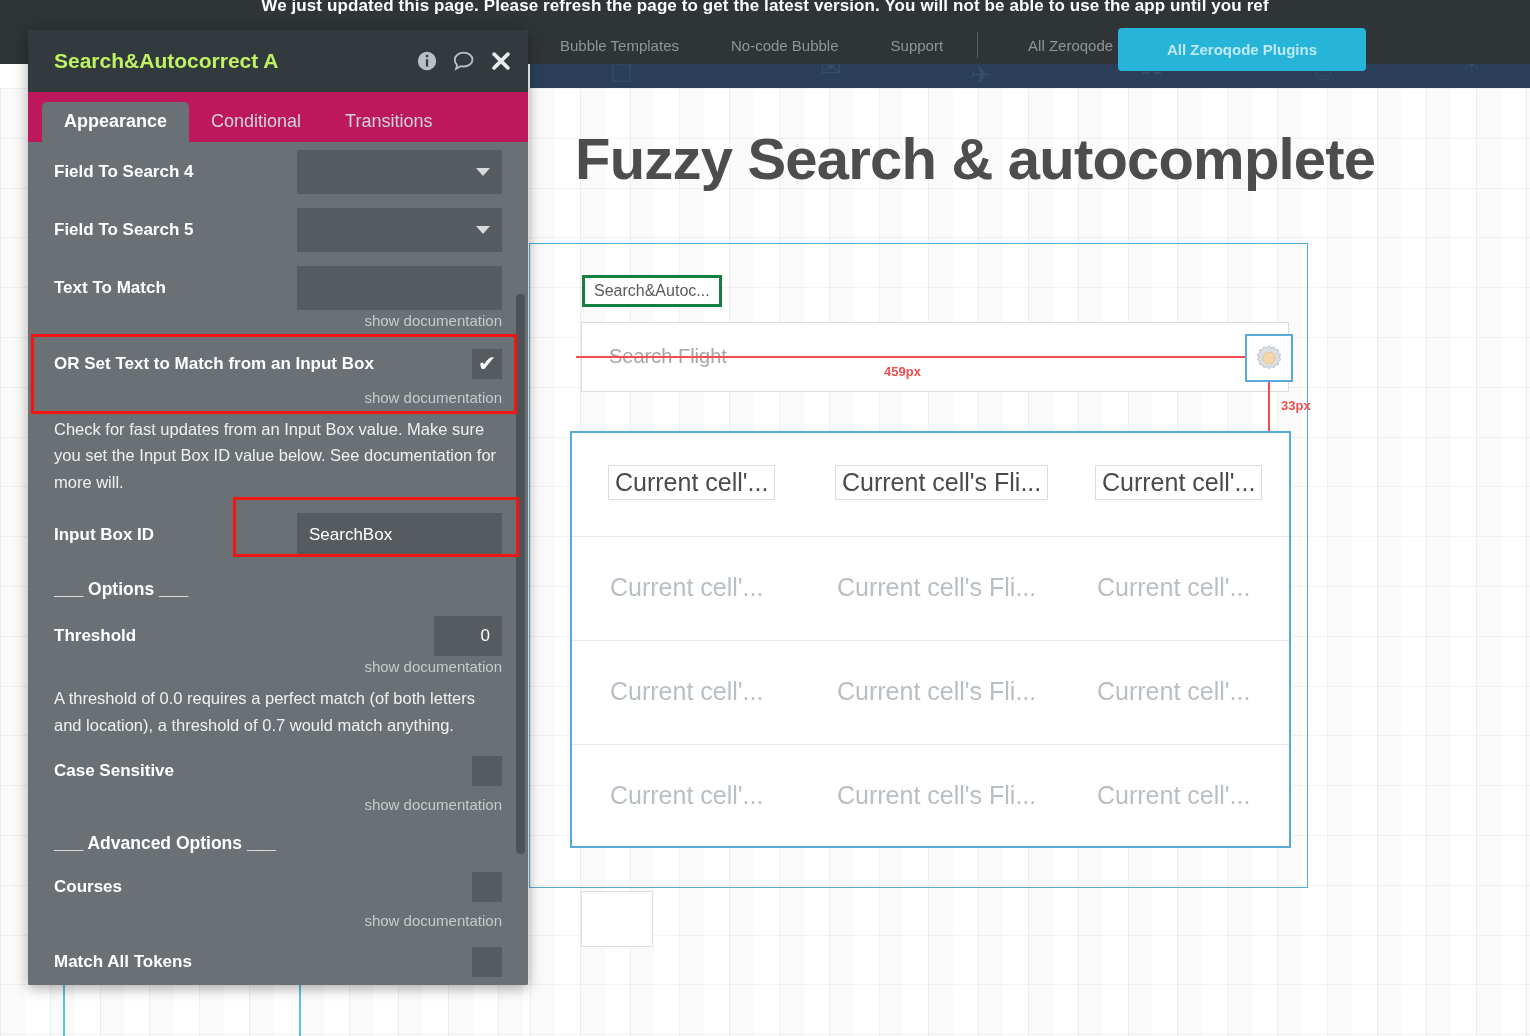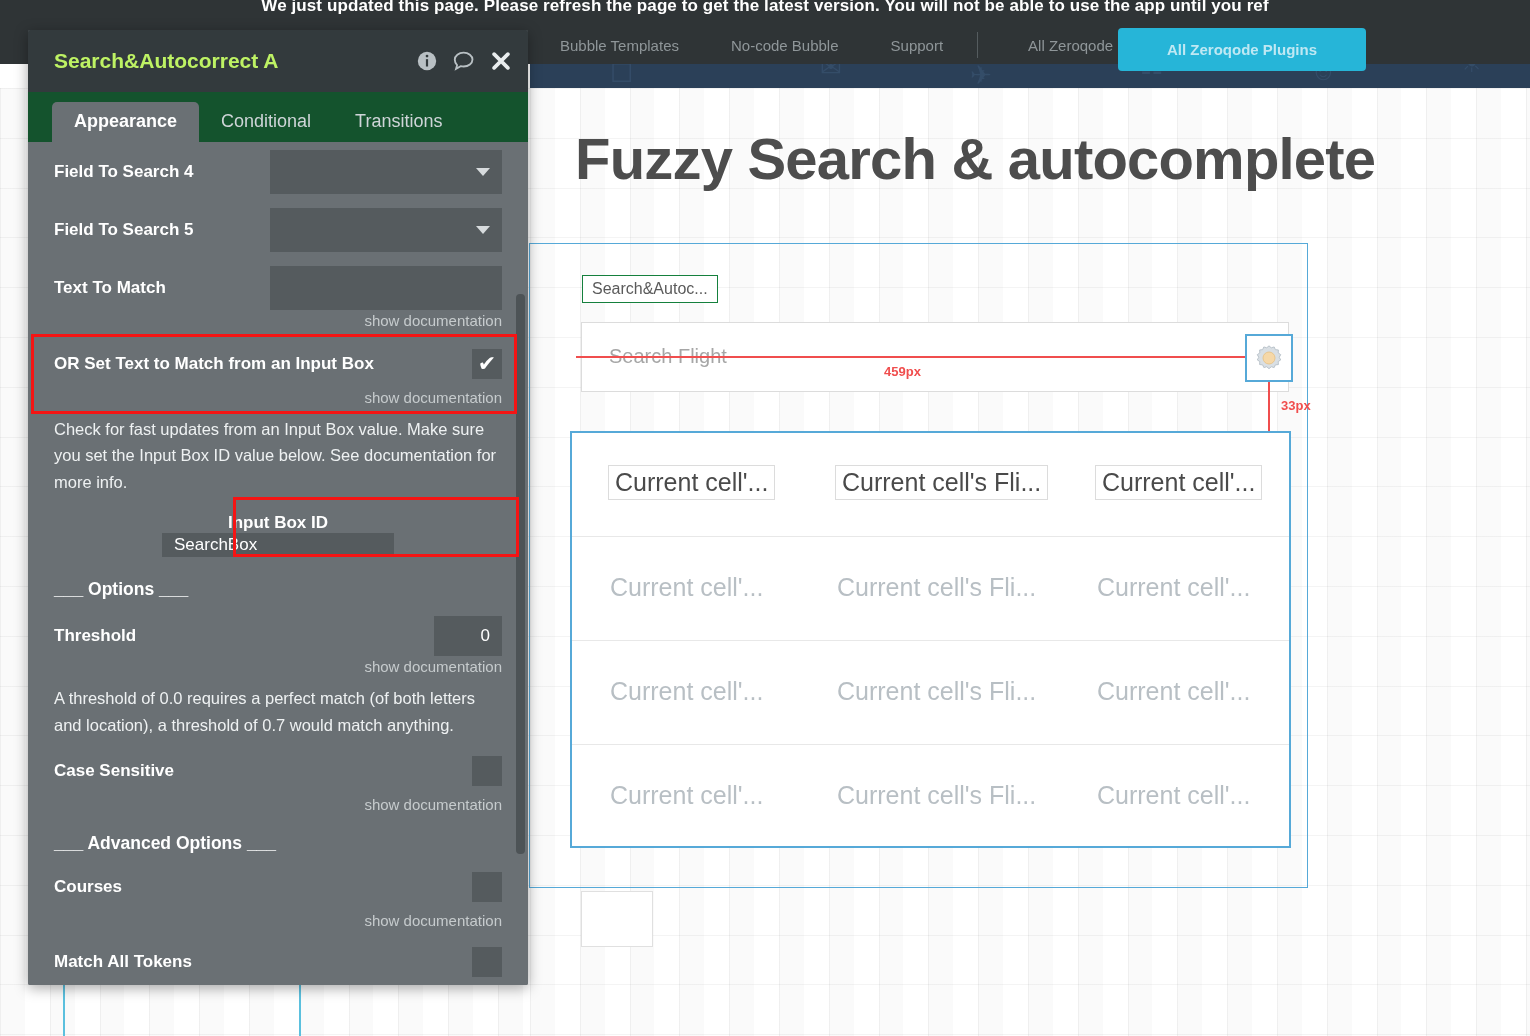--- a/index.html
+++ b/index.html
@@ -89,21 +89,21 @@
     letter-spacing: -0.8px; white-space: nowrap;
   }
 
   .group-outline {
     position: absolute; border: 1px solid #56a9d8;
     background: transparent;
   }
 
   .elem-label {
     position: absolute;
-    border: 1px solid #15803d; background: #ffffff;
+    border: 3px solid #15803d; background: #ffffff;
     color: #5a5a5a; font-size: 16px;
     padding: 4px 9px; white-space: nowrap;
   }
 
   .search-input-box {
     position: absolute;
     border: 1px solid #dcdcdc; background: #ffffff;
   }
   .search-placeholder {
     position: absolute; color: #a6a6a6; font-size: 20px; white-space: nowrap;
@@ -159,22 +159,22 @@
     position: relative; height: 62px; background: #333a3d;
     display: flex; align-items: center; padding: 0 16px 0 26px;
   }
   .panel-title {
     color: #bef264; font-size: 21px; font-weight: bold;
     flex: 1; white-space: nowrap;
   }
   .hdr-icon { margin-left: 14px; cursor: pointer; display: flex; align-items: center; }
 
   .panel-tabs {
-    height: 50px; background: #14532d;
-    display: flex; align-items: flex-end; padding-left: 24px;
+    height: 50px; background: #be185d;
+    display: flex; align-items: flex-end; padding-left: 14px;
   }
   .tab {
     padding: 9px 22px 10px 22px;
     color: #cfd5d8; font-size: 18px; white-space: nowrap;
     border-radius: 5px 5px 0 0;
   }
   .tab.active { background: #6a7074; color: #ffffff; font-weight: bold; }
 
   .panel-body {
     position: relative;
@@ -187,21 +187,21 @@
     position: absolute; right: 3px; top: 152px;
     width: 9px; height: 560px; background: #4d5356; border-radius: 4px;
   }
 
   .prop-row {
     display: flex; align-items: center; justify-content: space-between;
     height: 44px; margin-top: 14px;
   }
   .prop-label { color: #ffffff; font-size: 17px; font-weight: bold; white-space: nowrap; }
   .prop-input {
-    width: 232px; height: 44px; background: #555b5e;
+    width: 205px; height: 44px; background: #555b5e;
     display: flex; align-items: center; padding: 0 12px;
     color: #ffffff; font-size: 17px;
   }
   .prop-input.num { justify-content: flex-end; width: 68px; }
   .chev {
     margin-left: auto;
     width: 0; height: 0;
     border-left: 7px solid transparent; border-right: 7px solid transparent;
     border-top: 8px solid #d7dbdd;
   }
@@ -363,23 +363,23 @@
         </span>
       </div>
       <div class="doc-link">show documentation</div>
 
       <div class="prop-row" style="margin-top:20px; height:30px;gap:20px;">
         <span class="prop-label">OR Set Text to Match from an Input Box</span>
         <span class="checkbox">✔</span>
       </div>
       <div class="doc-link" style="margin-top:10px;">show documentation</div>
 
-      <div class="help-text">Check for fast updates from an Input Box value. Make sure you set the Input Box ID value below. See documentation for more info.</div>
-
-      <div class="prop-row" style="margin-top:18px;flex-direction:column;">
+      <div class="help-text">Check for fast updates from an Input Box value. Make sure you set the Input Box ID value below. See documentation for more will.</div>
+
+      <div class="prop-row" style="margin-top:18px;">
         <span class="prop-label">Input Box ID</span>
         <span class="prop-input">SearchBox</span>
       </div>
 
       <div class="section-head">___ Options ___</div>
 
       <div class="prop-row" style="margin-top:16px; height:40px;">
         <span class="prop-label">Threshold</span>
         <span class="prop-input num" style="height:40px;">0</span>
       </div>

